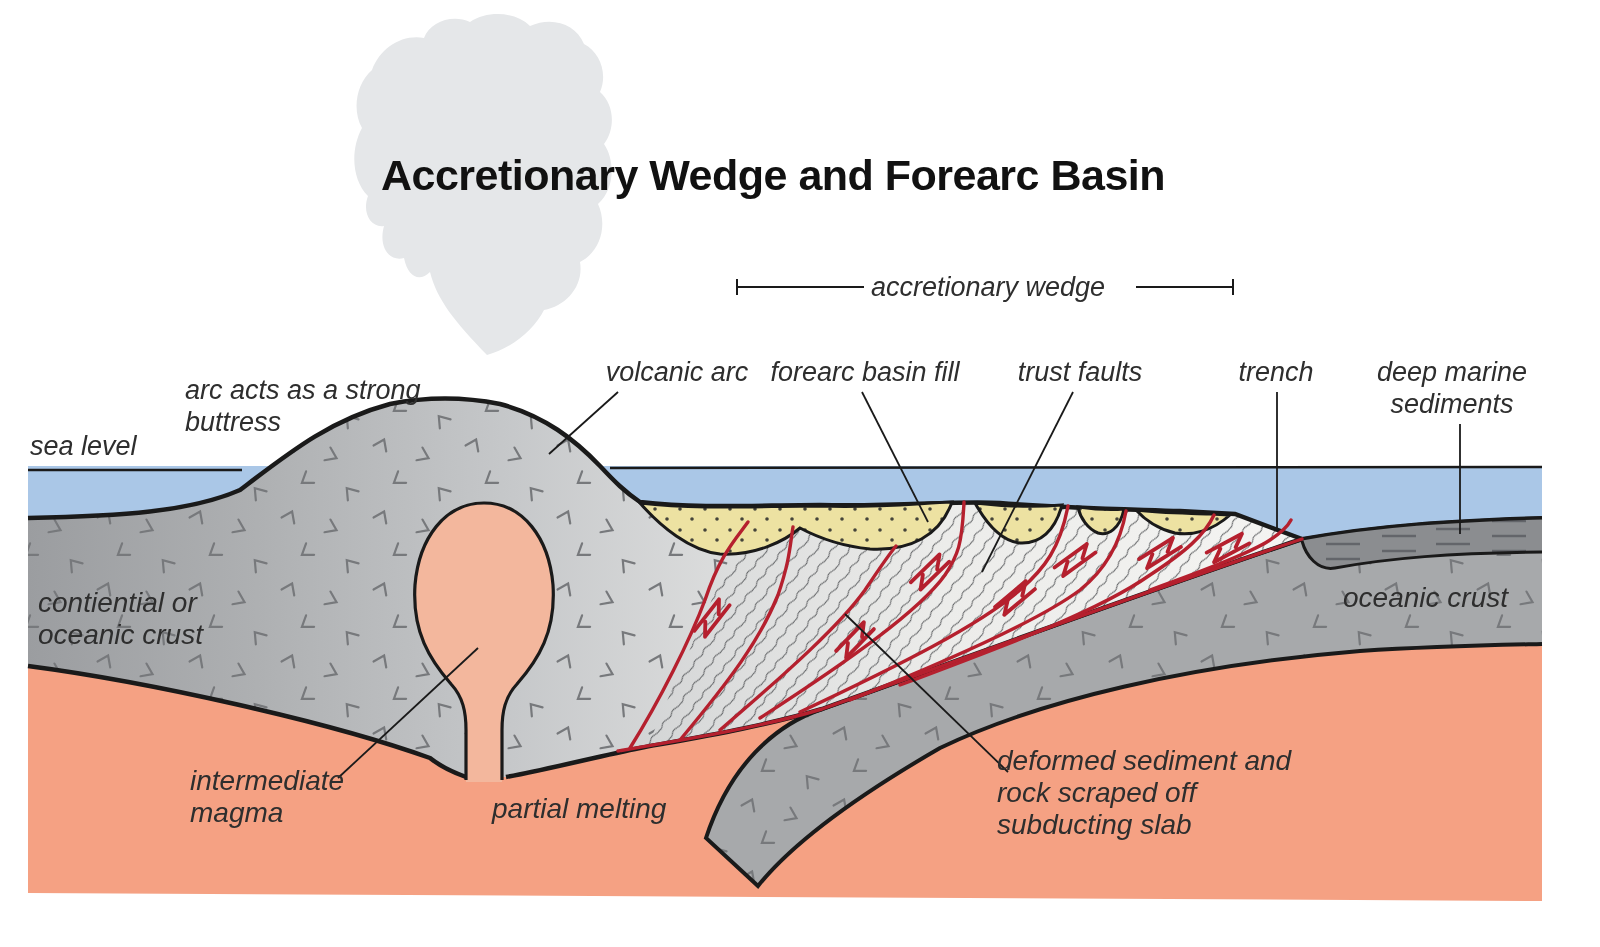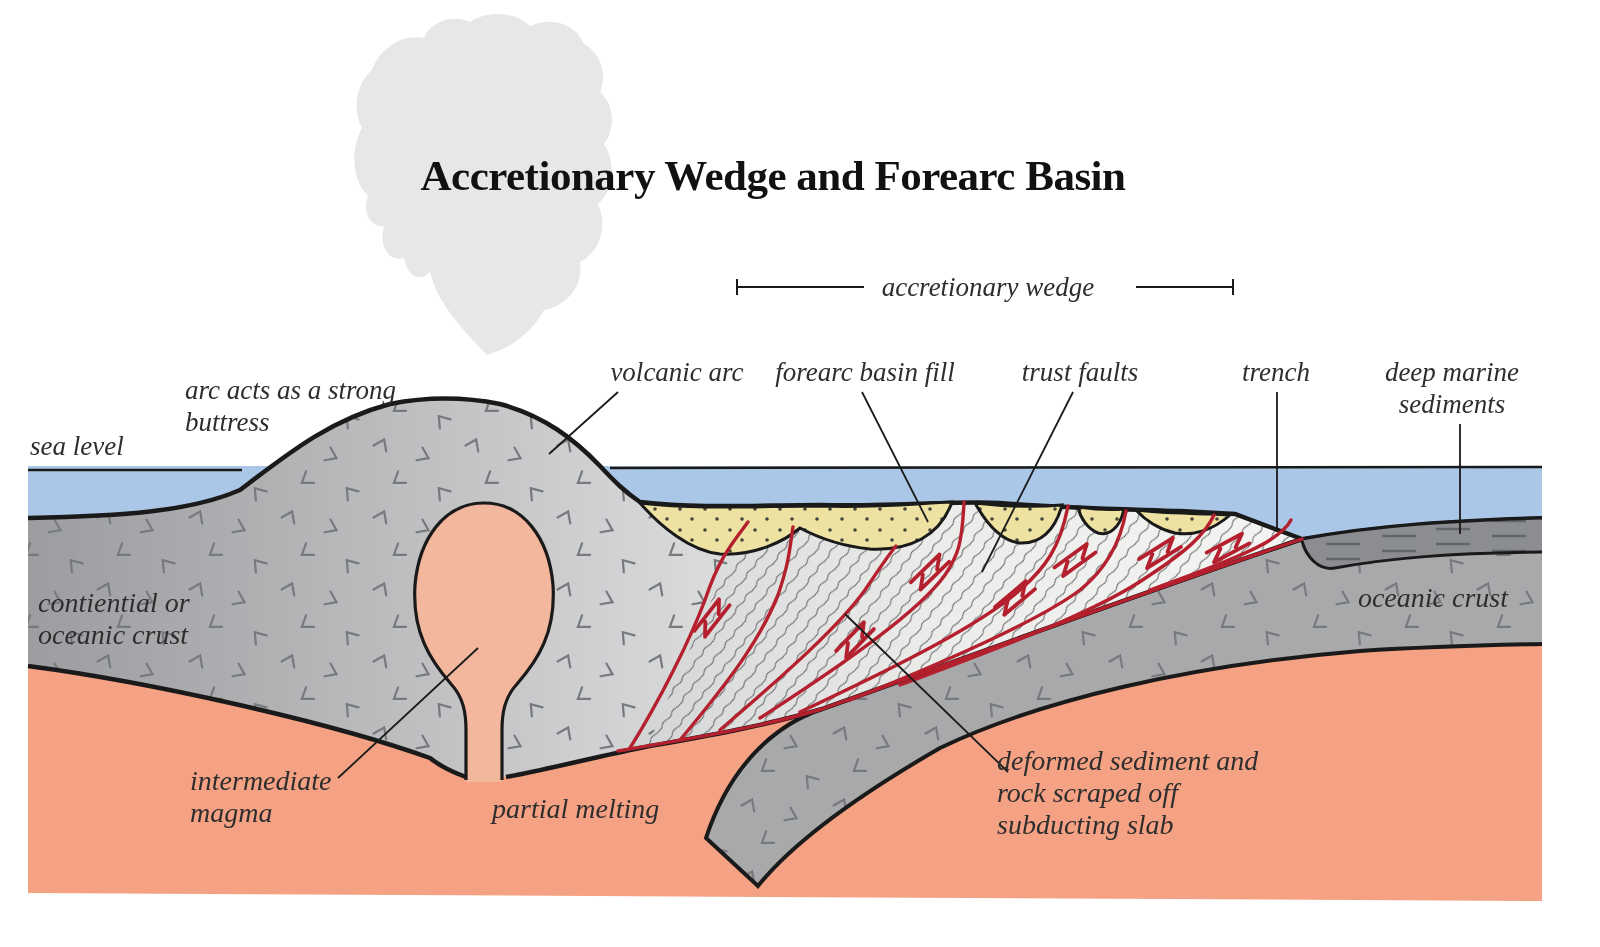--- a/index.html
+++ b/index.html
@@ -1,17 +1,17 @@
 <!DOCTYPE html>
 <html style="--water: #aac7e7; --mantle: #f5a183; --magma: #f3b79d; --crust-dark: #9b9da0; --crust-light: #f4f4f2; --basin-fill: #ede2a2; --slab-gray: #a7a9ab; --marine-sediment: #8b8d90; --fault-red: #b5202e; --smoke: #e5e7e9; --outline: #1a1a1a;"><head>
 <meta charset="utf-8">
 <style>
   html,body{margin:0;padding:0;background:#ffffff;}
   .stage{width:1600px;height:947px;position:relative;background:#fff;overflow:hidden;
-         font-family:Liberation Serif, serif;}
+         font-family:Liberation Sans, sans-serif;}
   svg{display:block;}
   text{fill:#2e2e2e;}
   .title-text{font-size:43px;font-weight:700;fill:#111;letter-spacing:-0.5px;}
   .lbl{font-size:27px;font-style:italic;fill:#2e2e2e;}
   .lbl-big{font-size:28px;font-style:italic;fill:#2e2e2e;}
   .ptr{stroke:#1a1a1a;stroke-width:1.8;fill:none;}
   .outline{stroke:#1a1a1a;fill:none;}
 </style>
 </head>
 <body>

